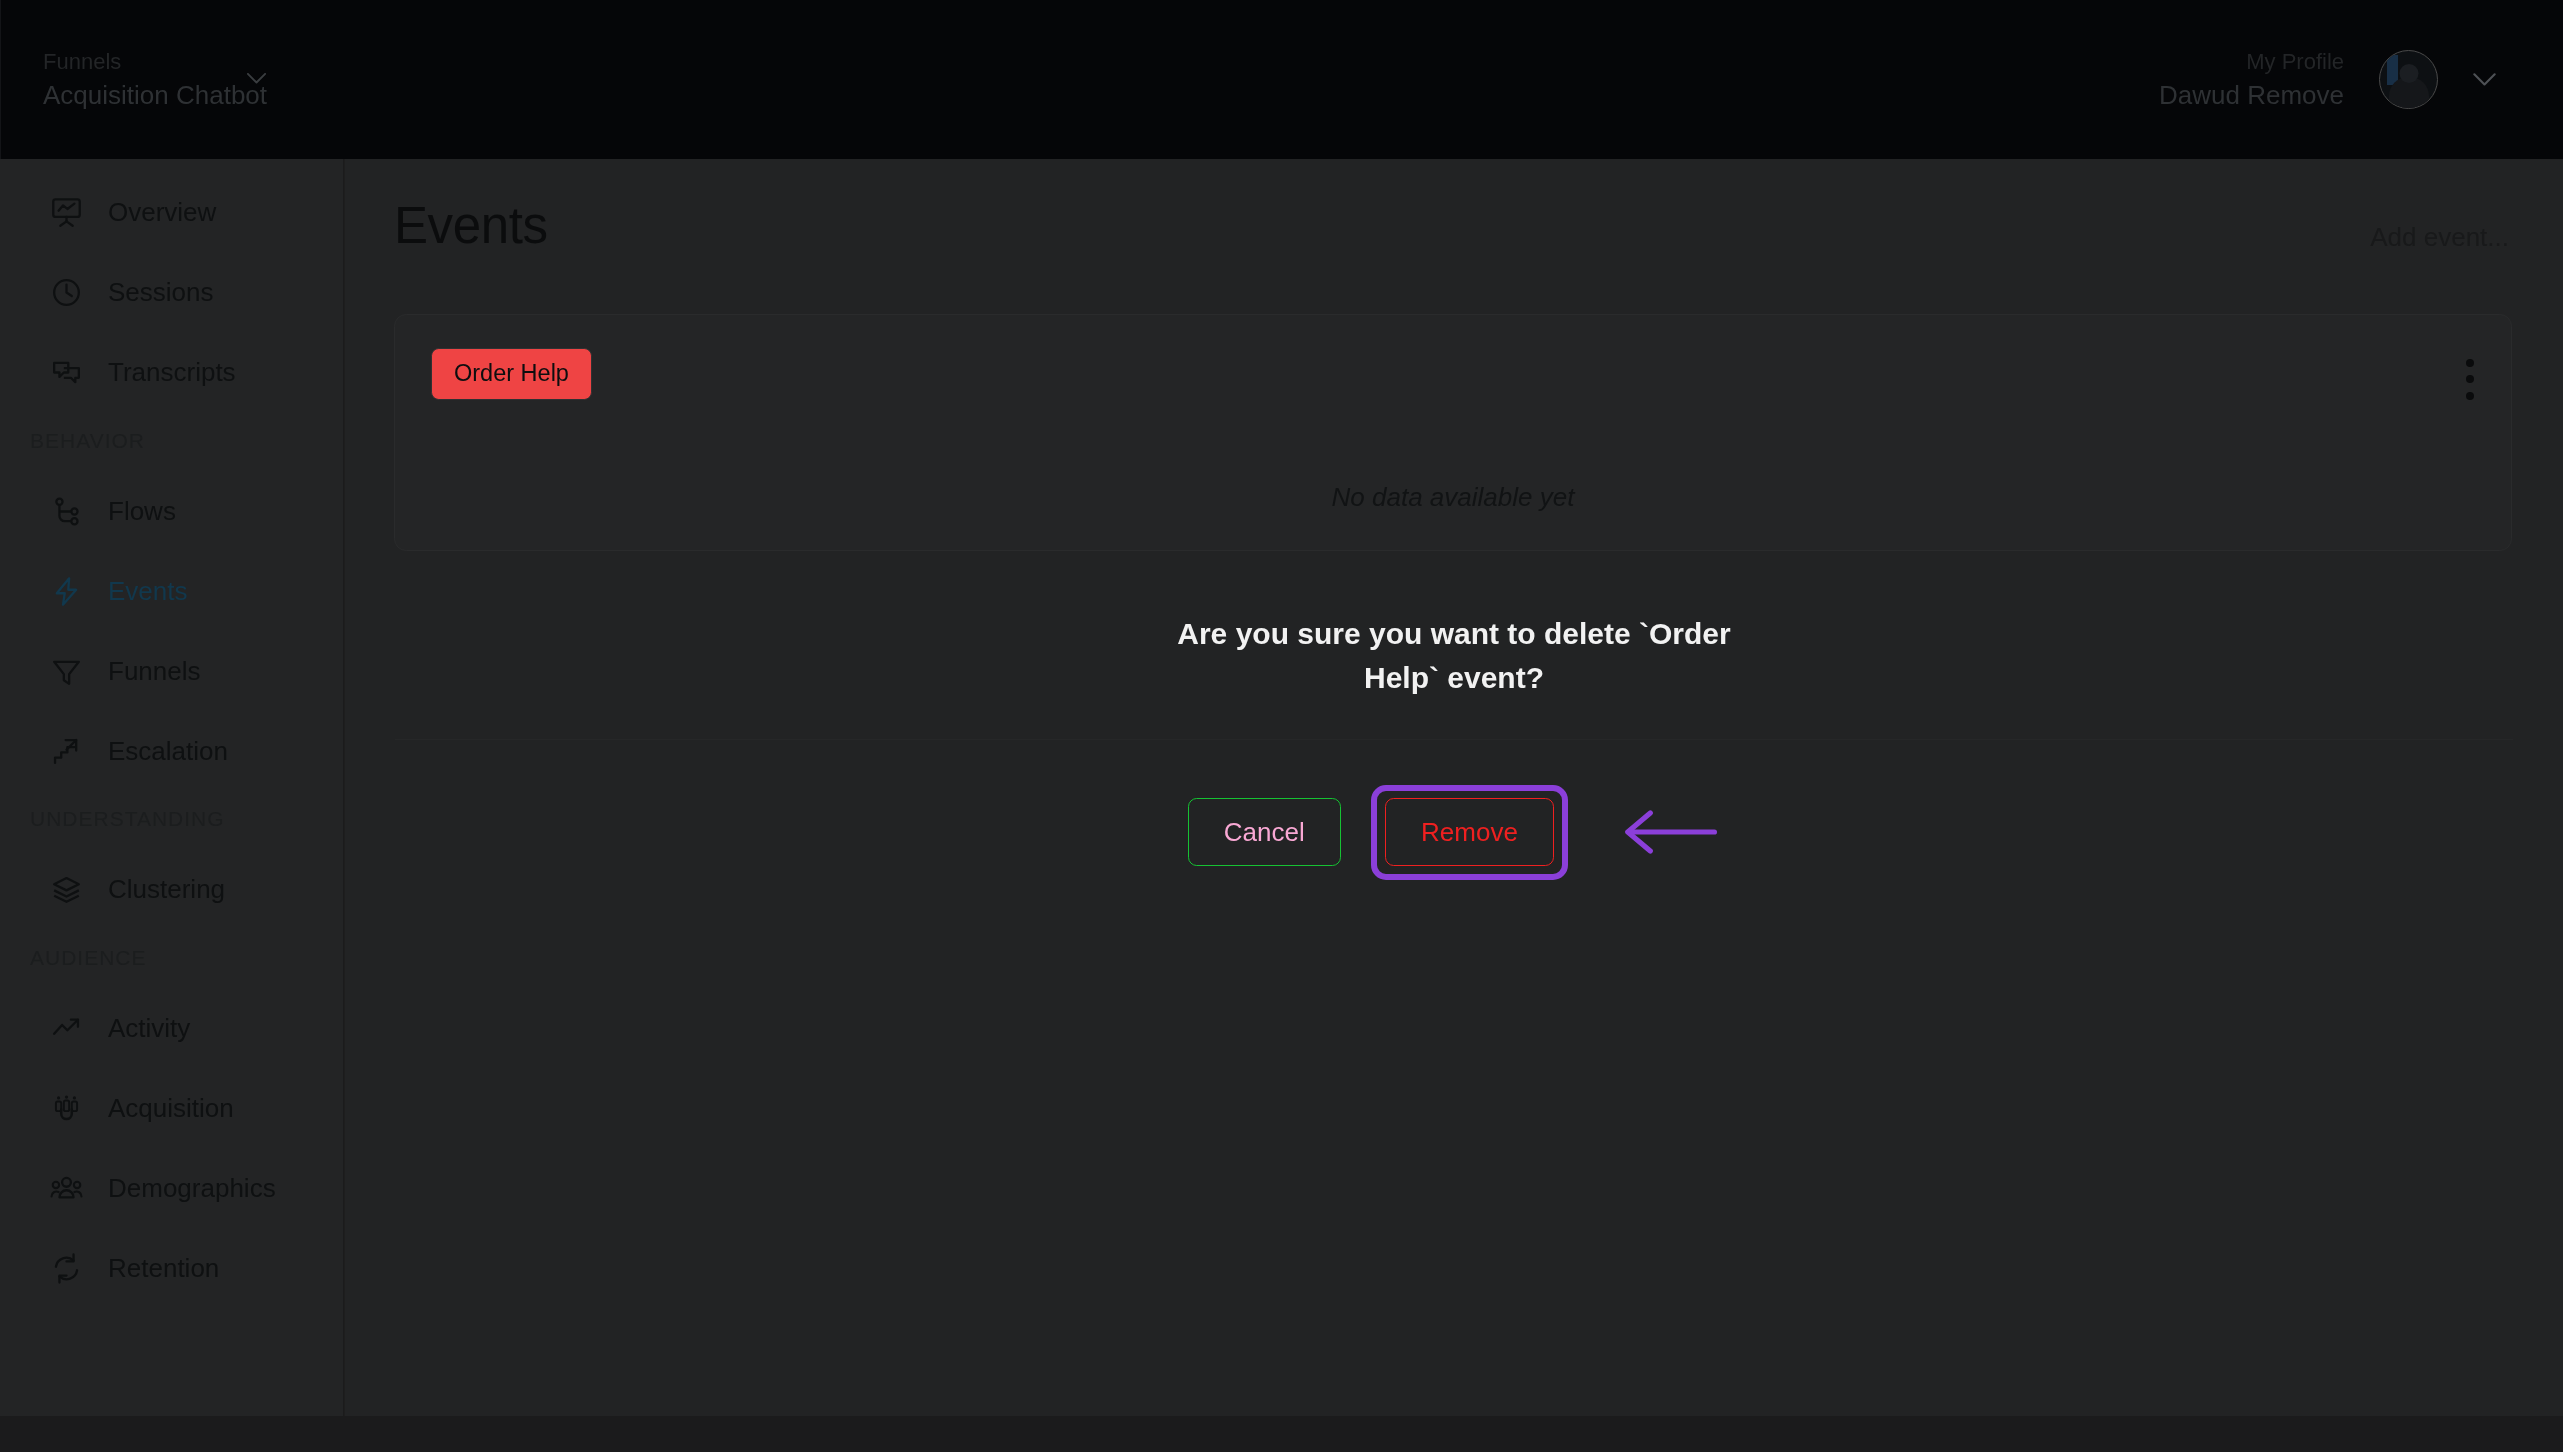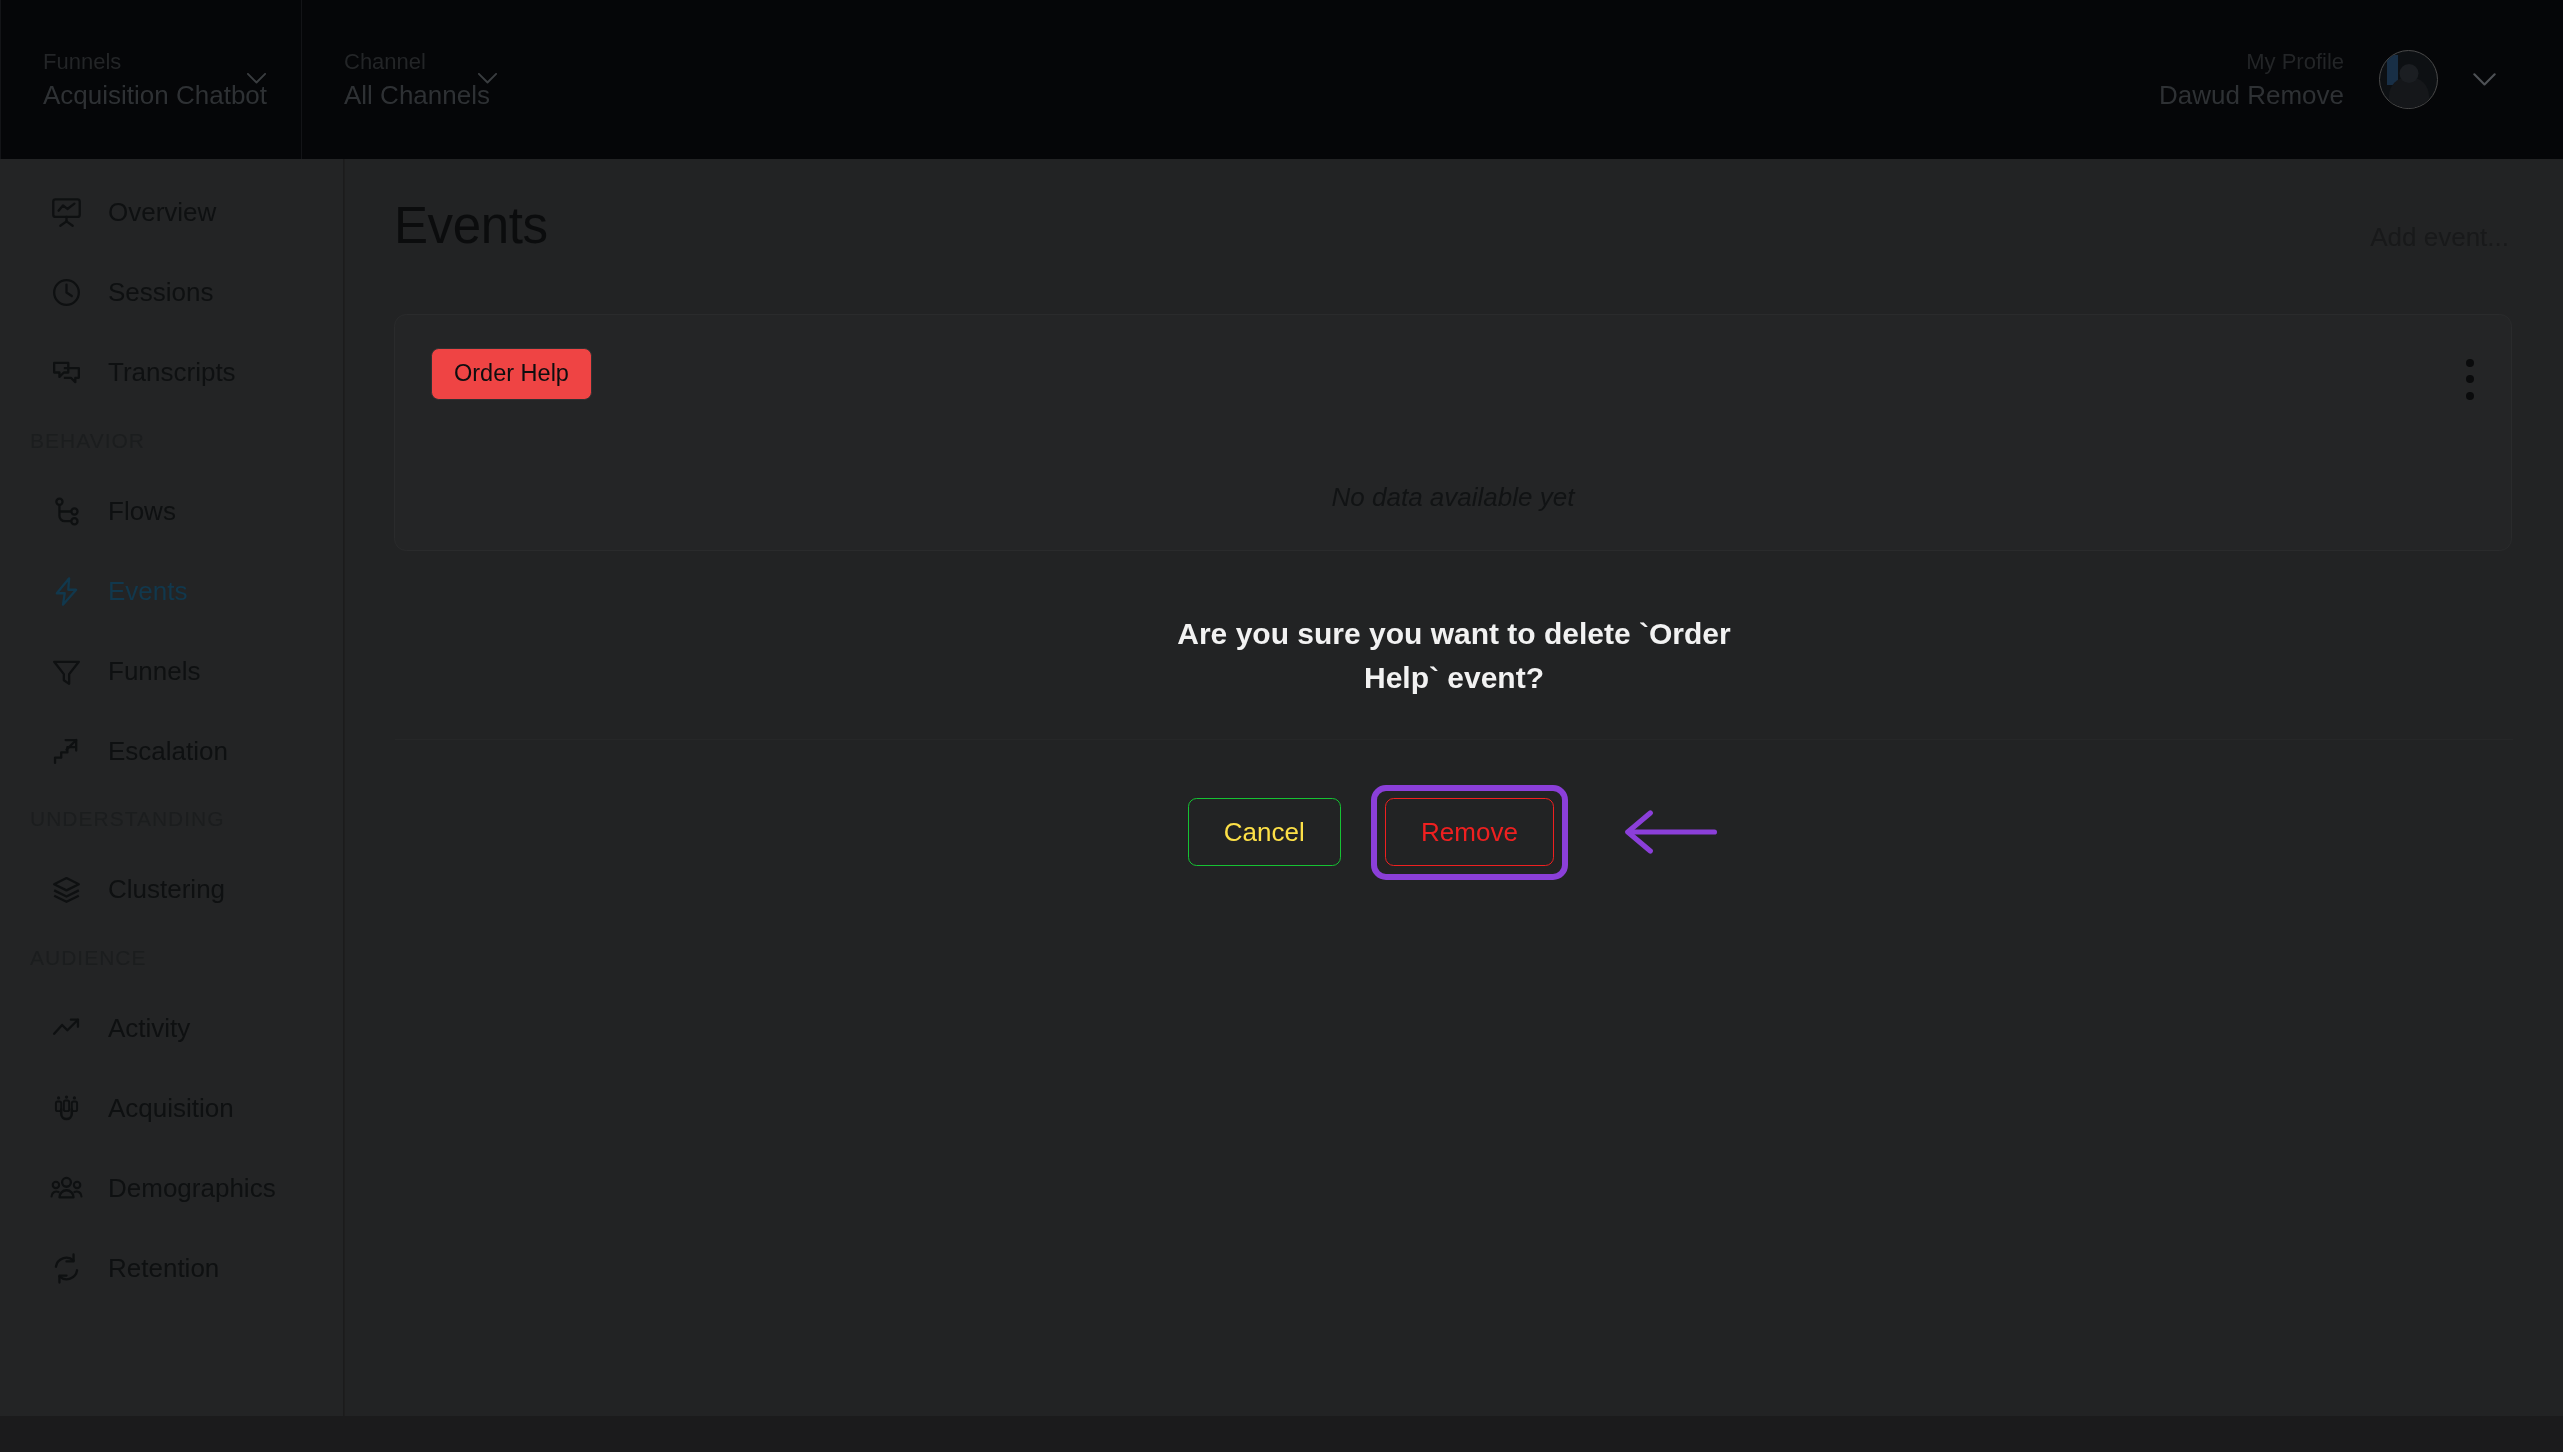--- a/index.html
+++ b/index.html
@@ -129,21 +129,21 @@
   }
   .confirm-actions {
     display:flex; justify-content:center; align-items:center;
     gap:30.5px; margin-top:45px;
   }
   .btn {
     min-width:148px; padding:17.4px 35px; border-radius:8.7px;
     font-size:26px; text-align:center; background:#222324;
     background-clip:padding-box;
   }
-  .btn-cancel { border:1.7px solid #16c233; color:#fde047; }
+  .btn-cancel { border:1.7px solid #16c233; color:#f9a8d4; }
   .btn-remove { border:1.7px solid #ef2020; color:#ef2020; }
 
   .hl-box {
     padding:7.8px; border:6.1px solid #8b3fd9; border-radius:15px;
     display:inline-block; line-height:0;
   }
   .arrow { margin-left:19px; width:103px; height:52px; }
   .arrow svg { display:block; }
 
   .footer-strip {
@@ -166,29 +166,20 @@
     <div class="hdr-sel wide">
       <span class="hdr-lbl">Funnels</span>
       <span class="hdr-val">Acquisition Chatbot</span>
       <span class="chev">
         <svg viewBox="0 0 22 13">
             <path d="M1 1l10 10L21 1" stroke="#3a3d40" stroke-width="2.2" fill="none" stroke-linecap="round" stroke-linejoin="round"></path>
           </svg>
       </span>
     </div>
 
-    <div class="hdr-sel">
-      <span class="hdr-lbl">Channel</span>
-      <span class="hdr-val">All Channels</span>
-      <span class="chev">
-        <svg viewBox="0 0 22 13">
-            <path d="M1 1l10 10L21 1" stroke="#3a3d40" stroke-width="2.2" fill="none" stroke-linecap="round" stroke-linejoin="round"></path>
-          </svg>
-      </span>
-    </div>
 
     <div class="hdr-spacer"></div>
 
     <div class="profile">
       <div class="profile-txt">
         <div class="hdr-lbl">My Profile</div>
         <div class="hdr-val">Dawud Remove</div>
       </div>
       <div class="avatar">
         <span class="av-blue"></span>

